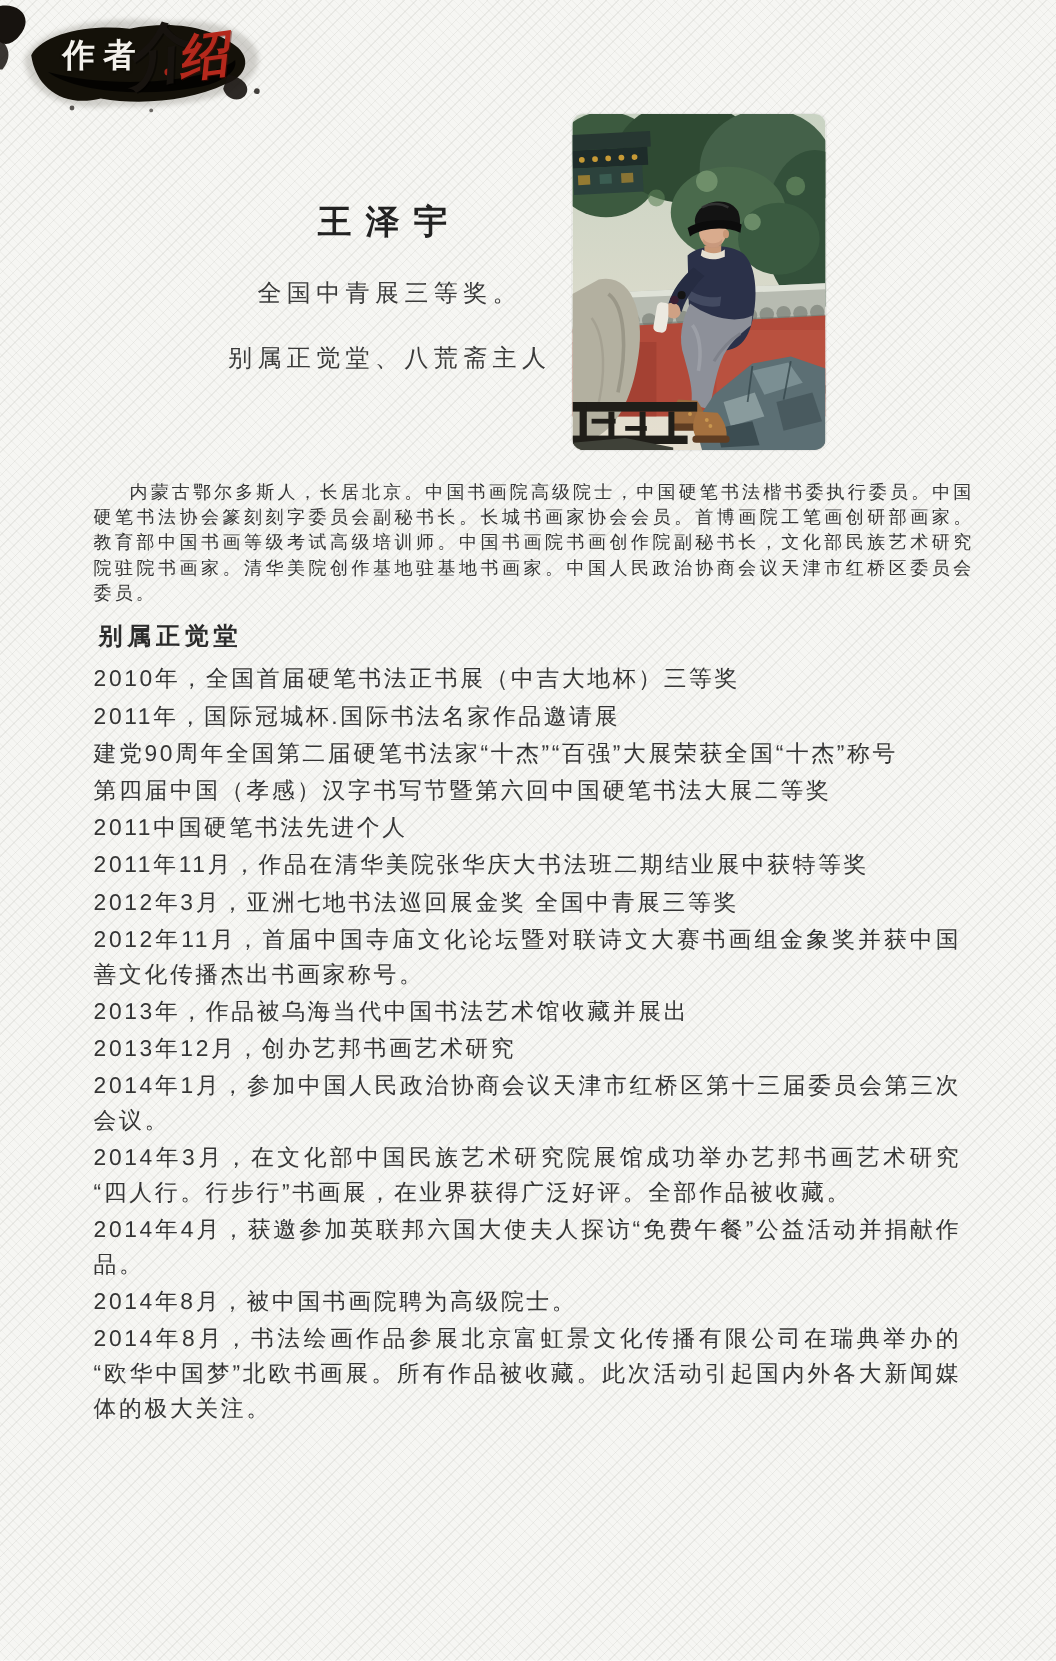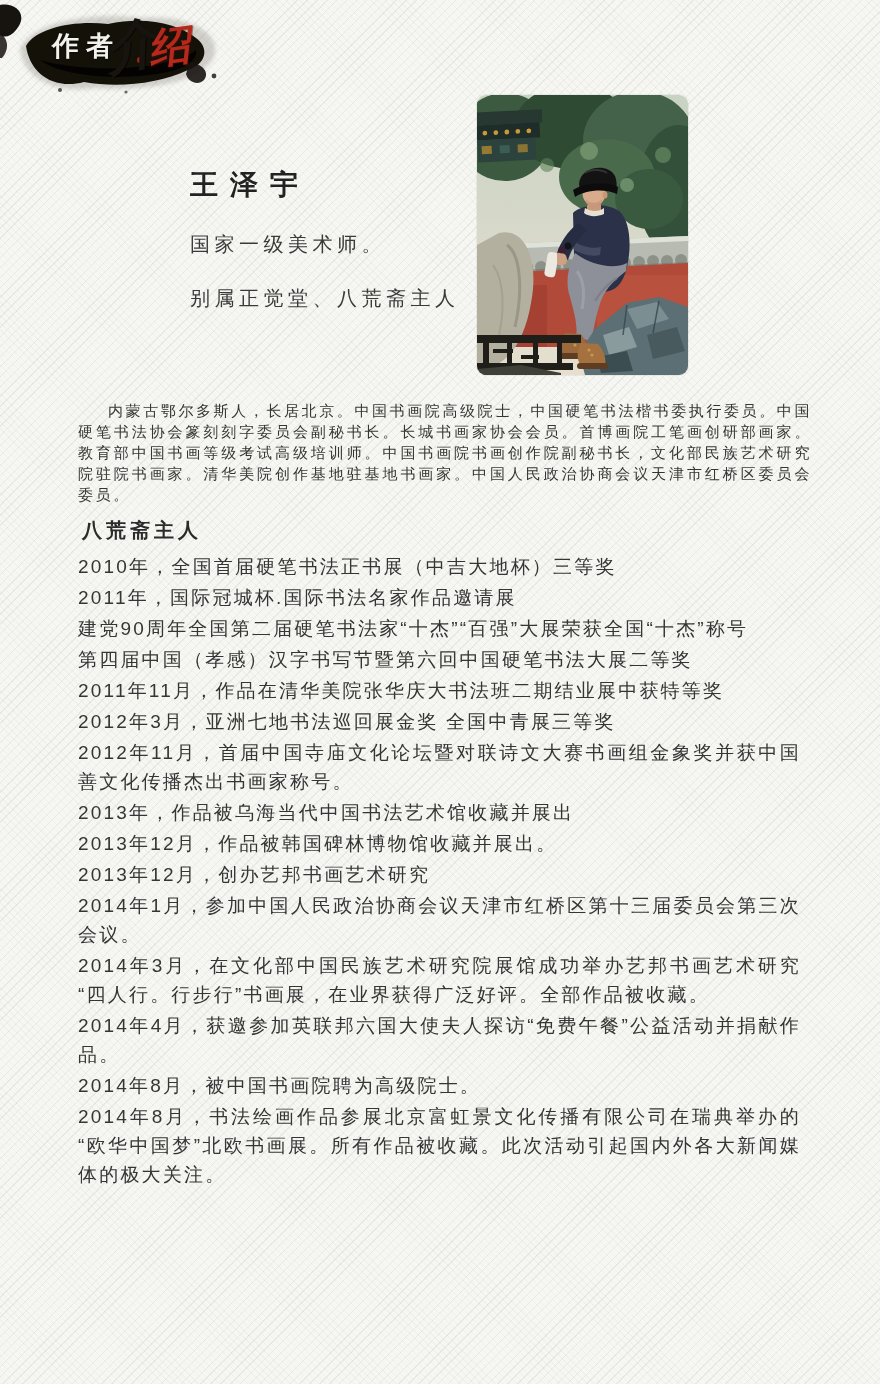--- a/index.html
+++ b/index.html
@@ -32,21 +32,21 @@
     font-family:"DejaVu Serif","Liberation Serif",serif;
     font-style:italic;font-weight:700;
     line-height:1;
   }
   .script-1{left:104px;top:18px;font-size:54px;color:#17130f;transform:rotate(-12deg);
     text-shadow:1px 1px 0 rgba(0,0,0,.45);}
   .script-2{left:148px;top:26px;font-size:42px;color:#b5281c;transform:rotate(-8deg);
     text-shadow:1px 1px 0 rgba(90,10,5,.45);}
 
   
-  .name-block{position:absolute;left:190px;top:166px;color:#2e2e2e;}
+  .name-block{position:absolute;left:190px;top:166px;color:#2e2e2e;text-align:center;}
   .artist-name{
     margin:0;font-size:28px;font-weight:700;letter-spacing:12px;color:#222;
   }
   .artist-title{
     margin:27px 0 0 0;font-size:20px;letter-spacing:4.5px;color:#3a3a3a;font-weight:400;
   }
   .photo{
     position:absolute;left:477px;top:95px;width:211px;height:280px;
     margin:0;border-radius:9px;overflow:hidden;
     box-shadow:0 0 0 1px rgba(0,0,0,.05);
@@ -96,21 +96,21 @@
       <circle cx="126" cy="92" r="1.6" fill="#17130f" opacity="0.6"></circle>
       <circle cx="140" cy="60" r="3" fill="#b5281c" opacity="0.9"></circle>
     </svg>
     <span class="banner-black">作者</span>
     <span class="script-char script-1">介</span>
     <span class="script-char script-2">绍</span>
   </header>
 
   <section class="name-block">
     <h1 class="artist-name">王泽宇</h1>
-    <p class="artist-title">国家一级美术师。</p>
+    <p class="artist-title">全国中青展三等奖。</p>
     <p class="artist-title">别属正觉堂、八荒斋主人</p>
   </section>
 
   <figure class="photo">
     <svg width="211" height="280" viewBox="0 0 211 280" aria-hidden="true">
       <defs>
         <linearGradient id="sky" x1="0" y1="0" x2="0" y2="1">
           <stop offset="0" stop-color="#c9d3c3"></stop>
             <stop offset="1" stop-color="#e6dfd0"></stop>
         </linearGradient>
@@ -246,44 +246,44 @@
         <rect x="16" y="254" width="20" height="4"></rect>
         <rect x="44" y="260" width="18" height="4"></rect>
         <path d="M0,274 L44,270 L84,278 L84,280 L0,280 Z" fill="#3f4138"></path>
       </g>
     </svg>
   </figure>
 
   <main class="content">
     <p class="bio">内蒙古鄂尔多斯人，长居北京。中国书画院高级院士，中国硬笔书法楷书委执行委员。中国硬笔书法协会篆刻刻字委员会副秘书长。长城书画家协会会员。首博画院工笔画创研部画家。教育部中国书画等级考试高级培训师。中国书画院书画创作院副秘书长，文化部民族艺术研究院驻院书画家。清华美院创作基地驻基地书画家。中国人民政治协商会议天津市红桥区委员会委员。</p>
 
-    <h2 class="awards-heading">八荒斋主人</h2>
+    <h2 class="awards-heading">别属正觉堂</h2>
 
     <ul class="awards">
 
         <li>2010年，全国首届硬笔书法正书展（中吉大地杯）三等奖</li>
 
         <li>2011年，国际冠城杯.国际书法名家作品邀请展</li>
 
         <li>建党90周年全国第二届硬笔书法家“十杰”“百强”大展荣获全国“十杰”称号</li>
 
         <li>第四届中国（孝感）汉字书写节暨第六回中国硬笔书法大展二等奖</li>
 
+        <li>2011中国硬笔书法先进个人</li>
 
         <li>2011年11月，作品在清华美院张华庆大书法班二期结业展中获特等奖</li>
 
         <li>2012年3月，亚洲七地书法巡回展金奖 全国中青展三等奖</li>
 
 
         <li>2012年11月，首届中国寺庙文化论坛暨对联诗文大赛书画组金象奖并获中国善文化传播杰出书画家称号。</li>
 
 
         <li>2013年，作品被乌海当代中国书法艺术馆收藏并展出</li>
 
-        <li>2013年12月，作品被韩国碑林博物馆收藏并展出。</li>
 
         <li>2013年12月，创办艺邦书画艺术研究</li>
 
         <li>2014年1月，参加中国人民政治协商会议天津市红桥区第十三届委员会第三次会议。</li>
 
         <li>2014年3月，在文化部中国民族艺术研究院展馆成功举办艺邦书画艺术研究“四人行。行步行”书画展，在业界获得广泛好评。全部作品被收藏。</li>
 
         <li>2014年4月，获邀参加英联邦六国大使夫人探访“免费午餐”公益活动并捐献作品。</li>
 
         <li>2014年8月，被中国书画院聘为高级院士。</li>

